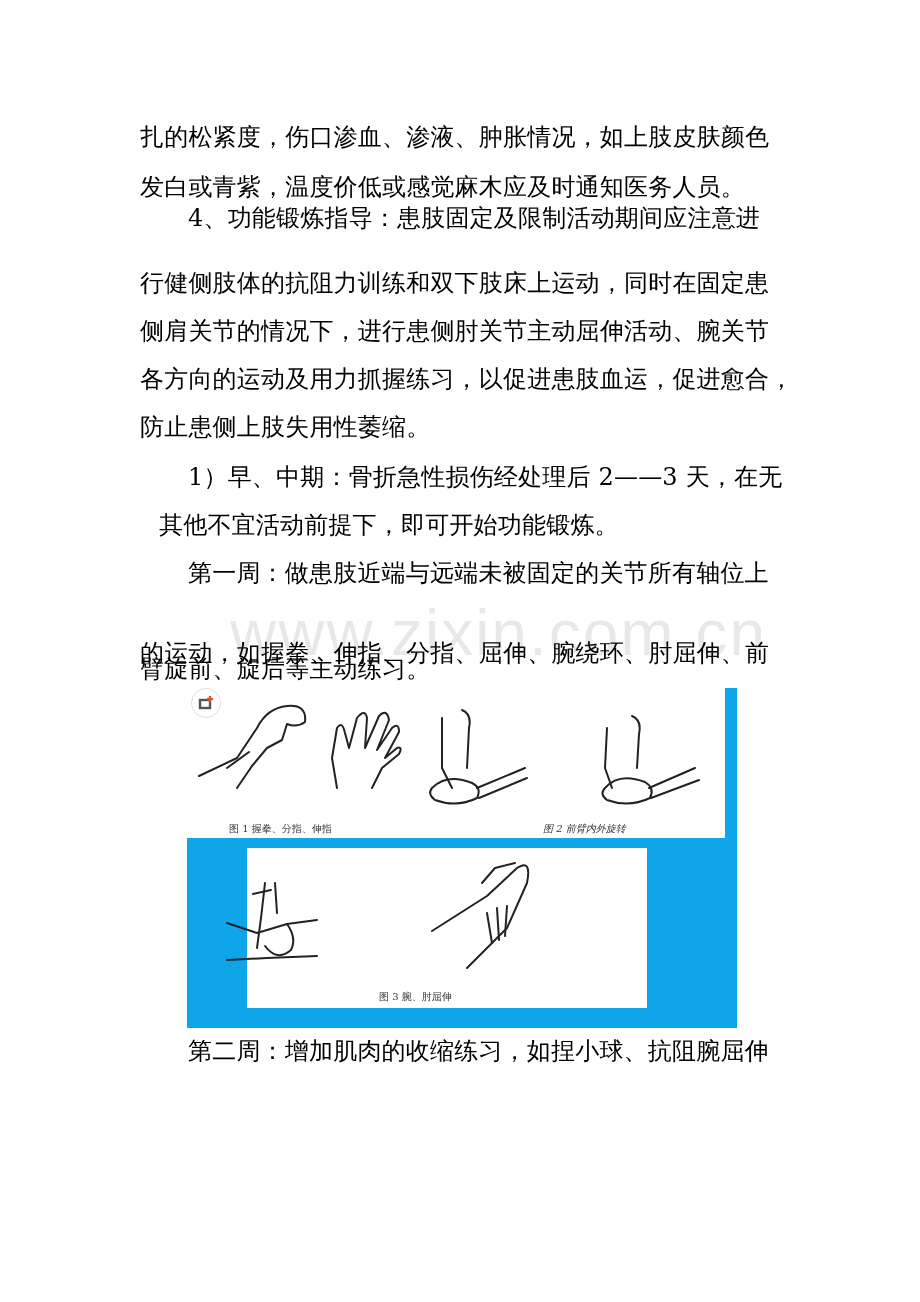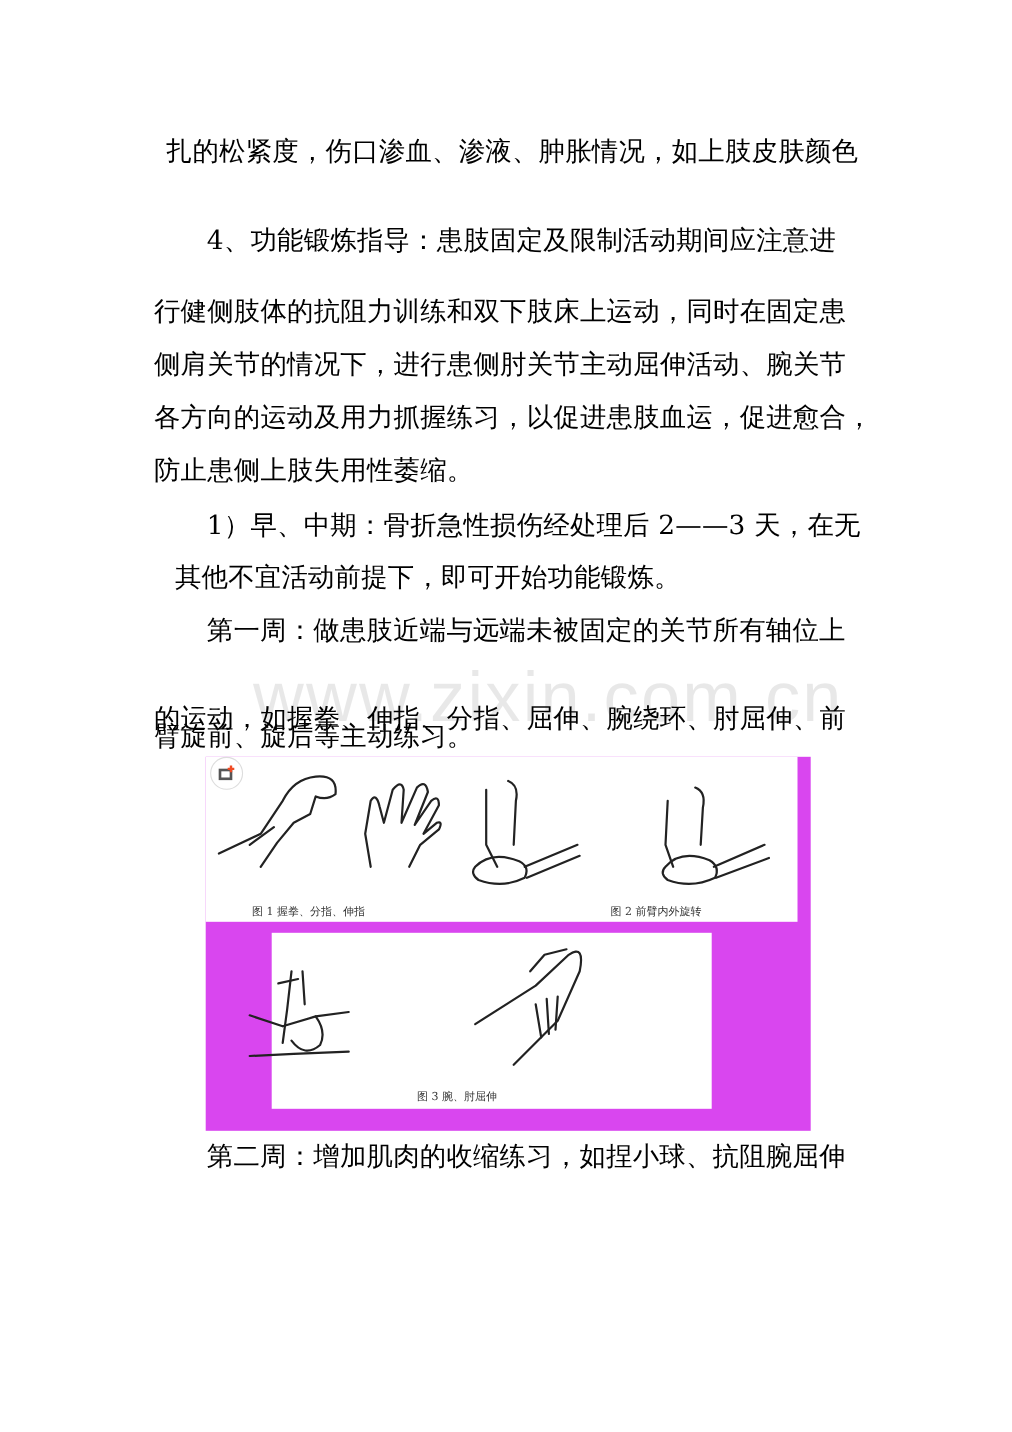--- a/index.html
+++ b/index.html
@@ -5,35 +5,36 @@
     html, body { margin: 0; padding: 0; background: #ffffff; }
     body { width: 920px; height: 1302px; position: relative; overflow: hidden;
            font-family: "DejaVu Serif", "Liberation Serif", serif; color: #000; }
     .page { position: absolute; left: 0; top: 0; width: 920px; height: 1302px; }
     .line { position: absolute; left: 140px; width: 640px; font-size: 24px; line-height: 30px;
             white-space: nowrap; letter-spacing: 0.2px; }
     .indent { left: 188px; }
     .watermark { position: absolute; left: 230px; top: 596px; font-family: "Liberation Sans", sans-serif;
                  font-size: 64px; color: rgba(0,0,0,0.09); letter-spacing: 2px; pointer-events: none; }
     .figure { position: absolute; left: 187px; top: 688px; width: 550px; height: 340px;
-              background: #d946ef; }
+              background: #0ea5e9; }
     .figure-inner-top { position: absolute; left: 0; top: 0; width: 538px; height: 150px; background: #fff; }
     .figure-inner-bot { position: absolute; left: 0px; top: 160px; width: 400px; height: 160px; background: #fff; }
     .fig-caption { position: absolute; font-size: 10px; color: #333; white-space: nowrap;
                    font-family: "DejaVu Serif", serif; }
     .collect-btn { position: absolute; left: 4px; top: 0px; width: 30px; height: 30px; border-radius: 50%;
                    background: #fff; border: 1px solid #ddd; box-sizing: border-box; }
     svg.sketch path, svg.sketch line, svg.sketch polyline { fill: none; stroke: #222; stroke-width: 2; stroke-linecap: round; stroke-linejoin: round; }
   </style>
 </head>
 <body>
 
 <div class="page">
 
-  <div class="line" style="top:122px;text-align:right;">扎的松紧度，伤口渗血、渗液、肿胀情况，如上肢皮肤颜色</div>
+  <div class="line" style="top:122px;">扎的松紧度，伤口渗血、渗液、肿胀情况，如上肢皮肤颜色</div>
+  <div class="line" style="top:172px;">发白或青紫，温度价低或感觉麻木应及时通知医务人员。</div>
 
   <div class="line indent" style="top:203px;">4、功能锻炼指导：患肢固定及限制活动期间应注意进</div>
   <div class="line" style="top:268px;">行健侧肢体的抗阻力训练和双下肢床上运动，同时在固定患</div>
   <div class="line" style="top:316px;">侧肩关节的情况下，进行患侧肘关节主动屈伸活动、腕关节</div>
   <div class="line" style="top:364px;">各方向的运动及用力抓握练习，以促进患肢血运，促进愈合，</div>
   <div class="line" style="top:412px;">防止患侧上肢失用性萎缩。</div>
 
   <div class="line indent" style="top:462px;">1）早、中期：骨折急性损伤经处理后 2——3 天，在无</div>
   <div class="line" style="top:510px;margin-left:19px;">其他不宜活动前提下，即可开始功能锻炼。</div>
 
@@ -75,19 +76,19 @@
 
     <div class="collect-btn">
       <svg width="28" height="28" viewBox="0 0 28 28">
         <rect x="8" y="11" width="10" height="8" fill="none" stroke="#555" stroke-width="2.4"></rect>
         <line x1="18" y1="7" x2="18" y2="13" stroke="#f04a23" stroke-width="2.2"></line>
         <line x1="15" y1="10" x2="21" y2="10" stroke="#f04a23" stroke-width="2.2"></line>
       </svg>
     </div>
 
     <div class="fig-caption" style="left:42px;top:134px;">图 1 握拳、分指、伸指</div>
-    <div class="fig-caption" style="left:368px;top:134px;">图 2 前臂内外旋转</div>
+    <div class="fig-caption" style="left:356px;top:134px;font-style:italic;">图 2 前臂内外旋转</div>
     <div class="fig-caption" style="left:152px;top:302px;padding-left:40px;">图 3 腕、肘屈伸</div>
   </div>
 
   <div class="line indent" style="top:1036px;">第二周：增加肌肉的收缩练习，如捏小球、抗阻腕屈伸</div>
 
 </div>
 
 </body></html>

